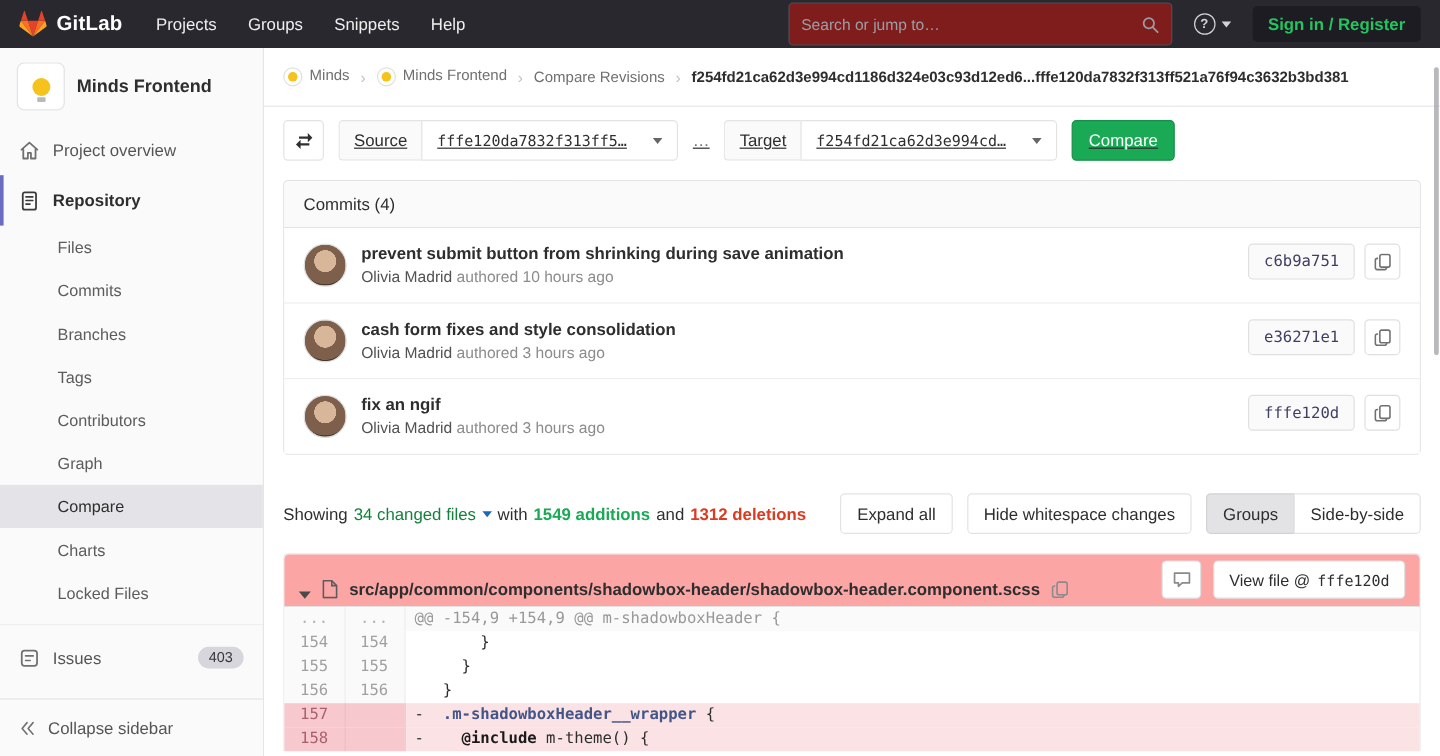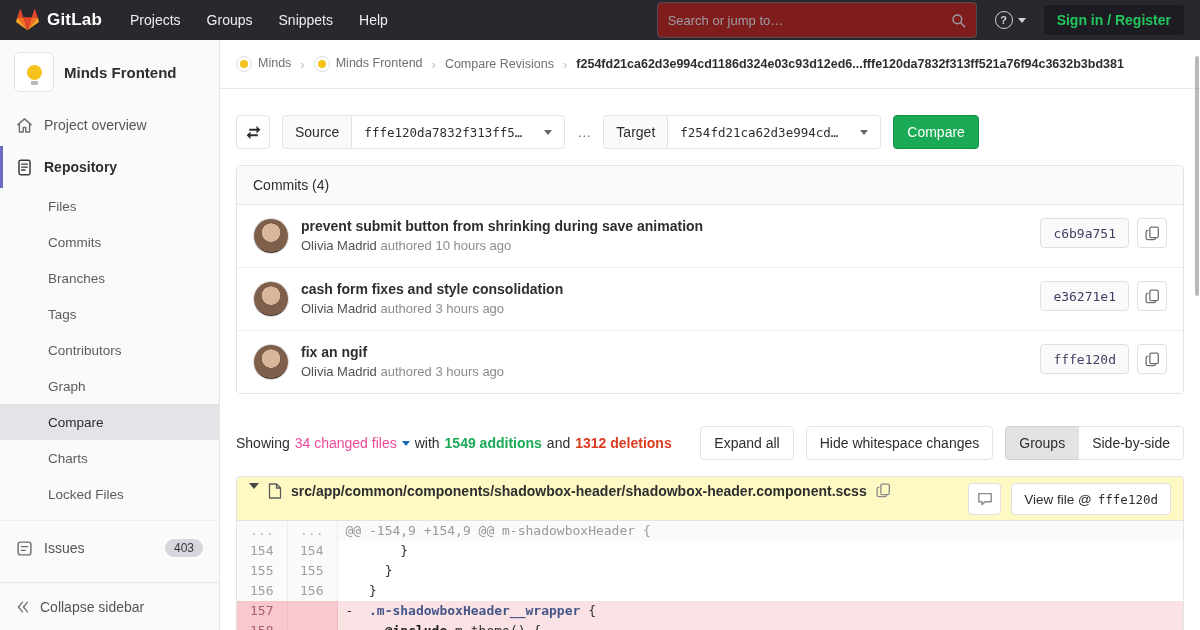--- a/index.html
+++ b/index.html
@@ -53,21 +53,21 @@
   .main { margin-left:220px; height:590px; overflow:hidden; }
   .breadcrumbs { height:49px; border-bottom:1px solid #e7e7e7; display:flex; align-items:center; padding:0 16px; gap:9px;
                  font-size:12.5px; color:#707070; white-space:nowrap; }
   .crumb { display:flex; gap:6px; cursor:pointer; }
   .mini-avatar { width:16px; height:16px; border-radius:50%; background:#fff; border:1px solid #e0e0e0;
                  display:flex; align-items:center; justify-content:center; flex:none; }
   .sep { color:#c2c2c2; font-size:13px; }
   .crumb-current { font-weight:700; color:#2e2e2e; }
   .content { padding:0 16px; }
 
-  .compare-row { margin-top:26px; display:flex; align-items:center; gap:12px; }
+  .compare-row { margin-top:11px; display:flex; align-items:center; gap:12px;text-decoration:underline; }
   .swap-btn { width:34px; height:34px; border:1px solid #e3e3e3; border-radius:4px; background:#fff;
               display:flex; align-items:center; justify-content:center; cursor:pointer; flex:none; }
   .input-group { display:flex; align-items:stretch; }
   .ig-label { display:flex; align-items:center; padding:0 12px; background:#fafafa; border:1px solid #e3e3e3; border-right:0;
               border-radius:4px 0 0 4px; font-size:14px; color:#2e2e2e; }
   .ref-dd { width:214px; height:34px; border:1px solid #e3e3e3; border-radius:0 4px 4px 0; background:#fff;
             display:flex; align-items:center; justify-content:space-between; padding:0 12px; cursor:pointer; }
   .ref-dd .val { font-family:"DejaVu Sans Mono","Liberation Mono",monospace; font-size:12.5px; color:#2e2e2e; }
   .dd-caret { color:#666; }
   .dots { color:#707070; }
@@ -91,27 +91,27 @@
   .commit-meta { font-size:13px; color:#8c8c8c; }
   .commit-meta .author { color:#525252; cursor:pointer; }
   .commit-right { display:flex; align-items:center; gap:8px; }
   .sha-box { height:30px; display:flex; align-items:center; padding:0 12px; border:1px solid #e0e0e0; border-radius:4px;
              background:#fafafa; font-family:"DejaVu Sans Mono","Liberation Mono",monospace; font-size:13px; color:#3f3f63; cursor:pointer; }
   .icon-btn { width:30px; height:30px; border:1px solid #e0e0e0; border-radius:4px; background:#fff;
               display:flex; align-items:center; justify-content:center; cursor:pointer; flex:none; }
 
   .summary-row { margin-top:32px; display:flex; align-items:center; font-size:14px; }
   .summary-left { display:flex; align-items:center; gap:5px; }
-  .link-blue { color:#ec4899; cursor:pointer; display:inline-flex; align-items:center; gap:5px; }
+  .link-blue { color:#15803d; cursor:pointer; display:inline-flex; align-items:center; gap:5px; }
   .link-blue .caret { border-top-color:#1b69b6; }
   .green { color:#1aaa55; font-weight:700; }
   .red { color:#db3b21; font-weight:700; }
   .summary-right { margin-left:auto; display:flex; gap:12px; align-items:center; }
 
-  .diff-head { display:flex; align-items:flex-start; gap:9px; padding:6px 12px; background:#fef9c3;
+  .diff-head { display:flex; align-items:flex-end; gap:9px; padding:6px 12px; background:#fca5a5;
                border-bottom:1px solid #e3e3e3; border-radius:4px 4px 0 0; height:44px; }
   .tri-down { width:0; height:0; border-left:5px solid transparent; border-right:5px solid transparent;
               border-top:6px solid #4a4a4a; cursor:pointer; flex:none; }
   .file-path { font-weight:700; font-size:14px; color:#2e2e2e; cursor:pointer; }
   .diff-head-right { margin-left:auto; display:flex; gap:10px; align-items:center; }
   .comment-btn { width:33px; height:32px; border:1px solid #e0e0e0; border-radius:4px; background:#fff;
                  display:flex; align-items:center; justify-content:center; cursor:pointer; }
   .view-file-btn { height:32px; border:1px solid #e0e0e0; border-radius:4px; background:#fff;
                    display:flex; align-items:center; padding:0 12px; gap:6px; font-size:13.5px; cursor:pointer; color:#2e2e2e; }
   .view-file-btn .mono { font-size:12.5px; }

